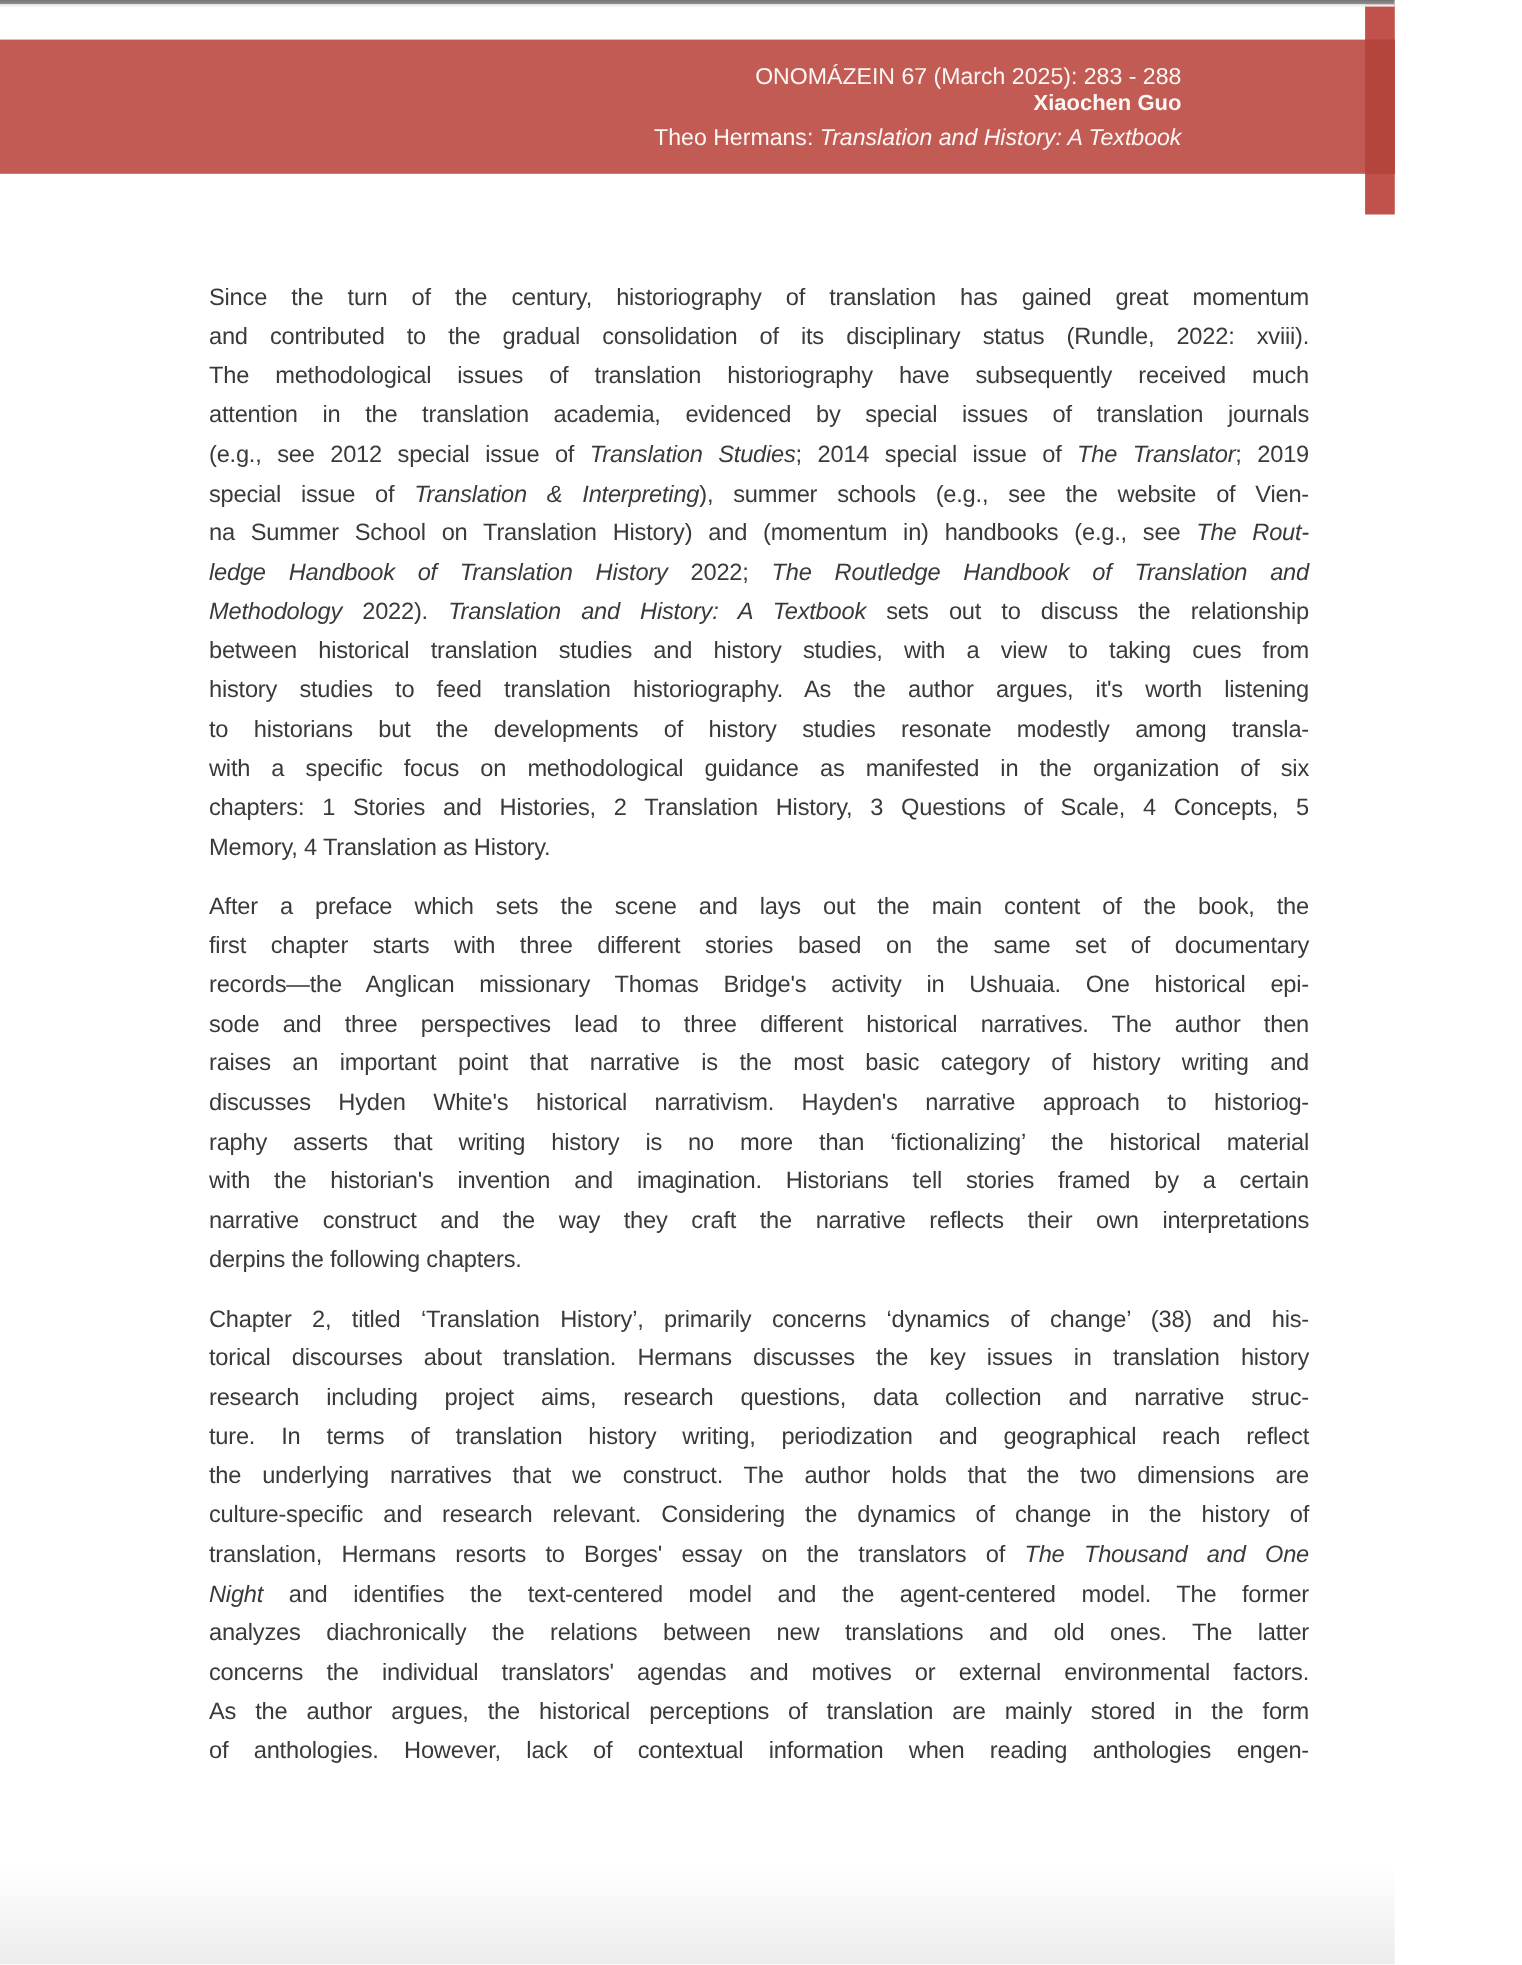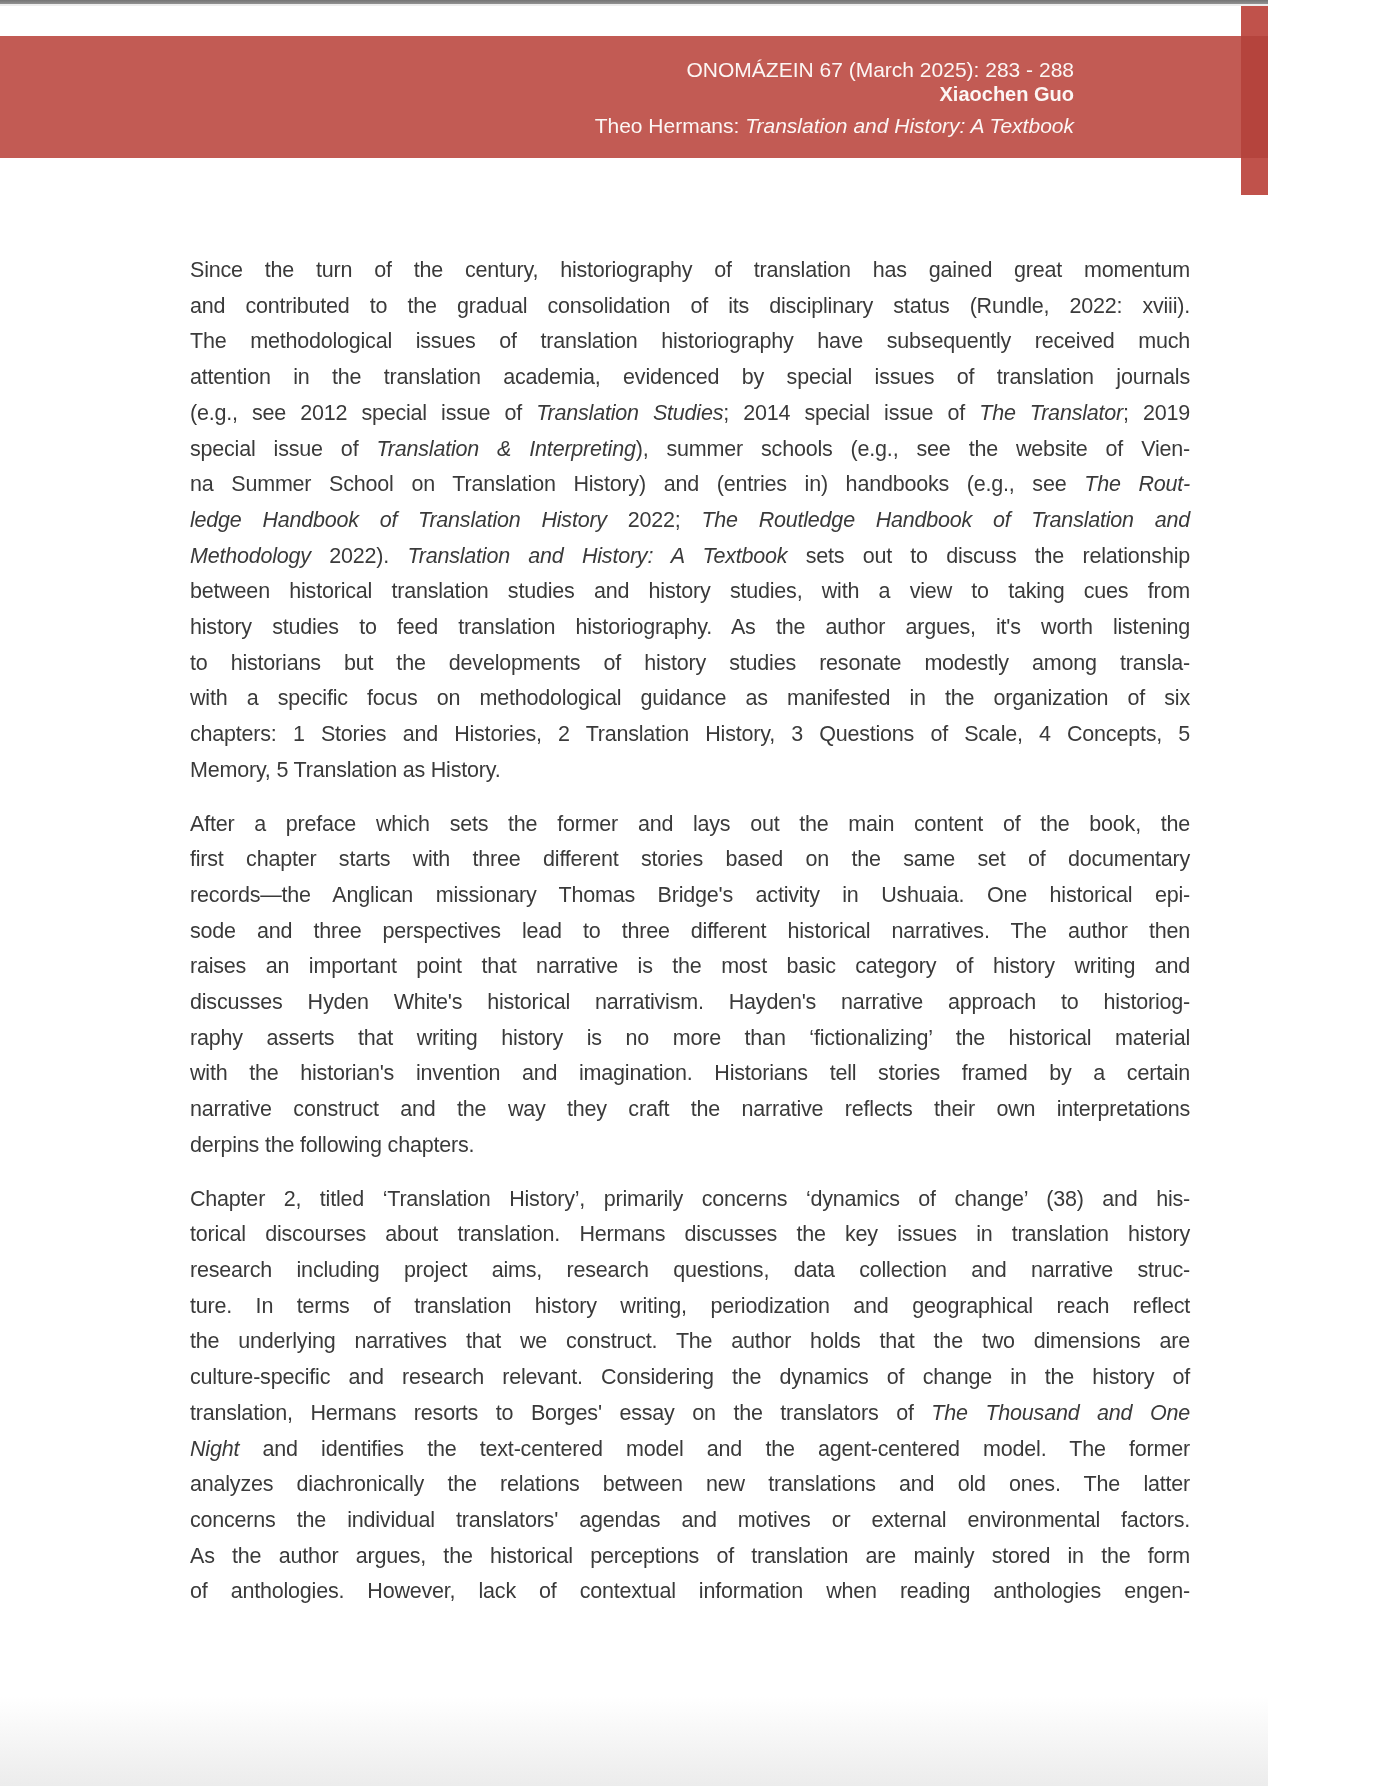--- a/index.html
+++ b/index.html
@@ -91,32 +91,32 @@
   <div class="page-number">284</div>
 
   <main class="body-text" id="article">
       <div class="paragraph">
         <div class="line"><span>Since the turn of the century, historiography of translation has gained great momentum</span></div>
         <div class="line"><span>and contributed to the gradual consolidation of its disciplinary status (Rundle, 2022: xviii).</span></div>
         <div class="line"><span>The methodological issues of translation historiography have subsequently received much</span></div>
         <div class="line"><span>attention in the translation academia, evidenced by special issues of translation journals</span></div>
         <div class="line"><span>(e.g., see 2012 special issue of </span><span class="it">Translation Studies</span><span>; 2014 special issue of </span><span class="it">The Translator</span><span>; 2019</span></div>
         <div class="line"><span>special issue of </span><span class="it">Translation &amp; Interpreting</span><span>), summer schools (e.g., see the website of Vien-</span></div>
-        <div class="line"><span>na Summer School on Translation History) and (entries in) handbooks (e.g., see </span><span class="it">The Rout-</span></div>
+        <div class="line"><span>na Summer School on Translation History) and (momentum in) handbooks (e.g., see </span><span class="it">The Rout-</span></div>
         <div class="line"><span class="it">ledge Handbook of Translation History</span><span> 2022; </span><span class="it">The Routledge Handbook of Translation and</span></div>
         <div class="line"><span class="it">Methodology</span><span> 2022). </span><span class="it">Translation and History: A Textbook</span><span> sets out to discuss the relationship</span></div>
         <div class="line"><span>between historical translation studies and history studies, with a view to taking cues from</span></div>
         <div class="line"><span>history studies to feed translation historiography. As the author argues, it's worth listening</span></div>
         <div class="line"><span>to historians but the developments of history studies resonate modestly among transla-</span></div>
         <div class="line"><span>with a specific focus on methodological guidance as manifested in the organization of six</span></div>
         <div class="line"><span>chapters: 1 Stories and Histories, 2 Translation History, 3 Questions of Scale, 4 Concepts, 5</span></div>
-        <div class="line end"><span>Memory, 5 Translation as History.</span></div>
+        <div class="line end"><span>Memory, 4 Translation as History.</span></div>
       </div>
       <div class="paragraph">
-        <div class="line"><span>After a preface which sets the former and lays out the main content of the book, the</span></div>
+        <div class="line"><span>After a preface which sets the scene and lays out the main content of the book, the</span></div>
         <div class="line"><span>first chapter starts with three different stories based on the same set of documentary</span></div>
         <div class="line"><span>records—the Anglican missionary Thomas Bridge's activity in Ushuaia. One historical epi-</span></div>
         <div class="line"><span>sode and three perspectives lead to three different historical narratives. The author then</span></div>
         <div class="line"><span>raises an important point that narrative is the most basic category of history writing and</span></div>
         <div class="line"><span>discusses Hyden White's historical narrativism. Hayden's narrative approach to historiog-</span></div>
         <div class="line"><span>raphy asserts that writing history is no more than ‘fictionalizing’ the historical material</span></div>
         <div class="line"><span>with the historian's invention and imagination. Historians tell stories framed by a certain</span></div>
         <div class="line"><span>narrative construct and the way they craft the narrative reflects their own interpretations</span></div>
         <div class="line end"><span>derpins the following chapters.</span></div>
       </div>

